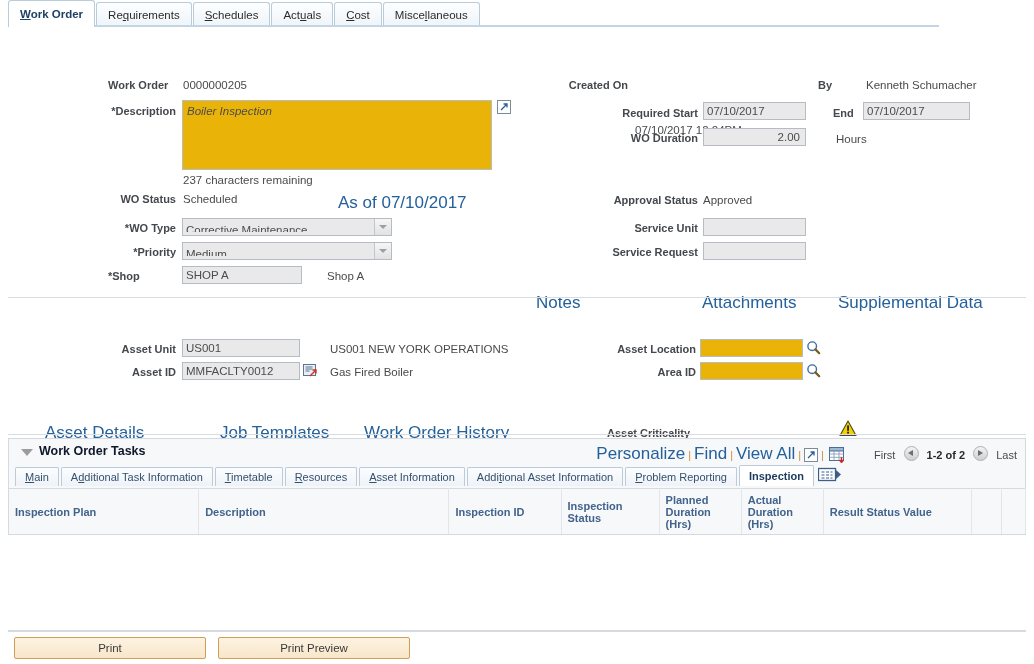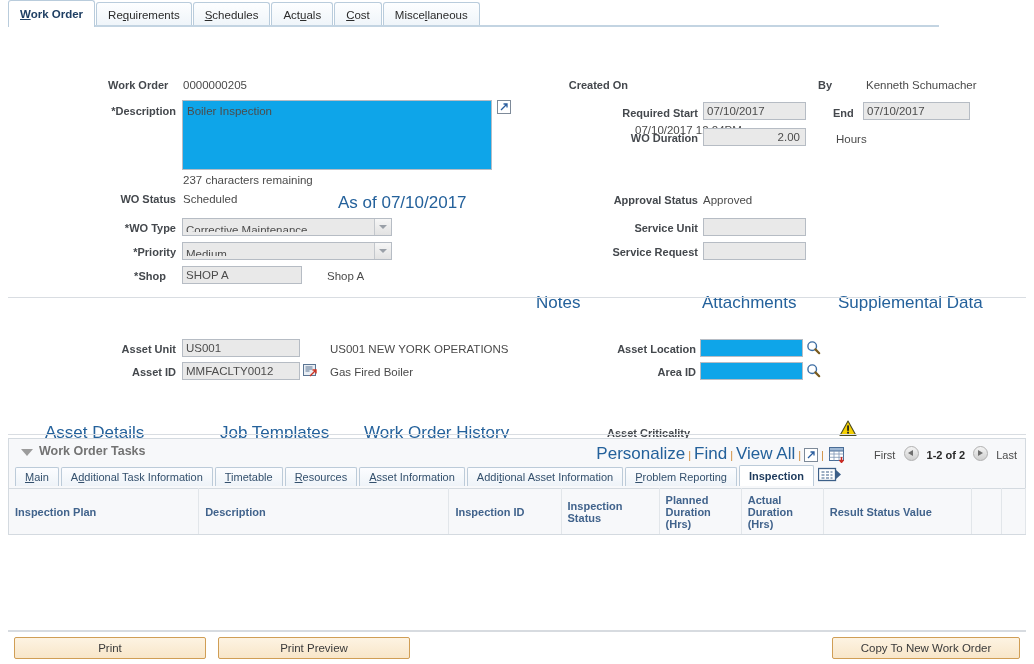--- a/index.html
+++ b/index.html
@@ -73,21 +73,21 @@
     box-sizing: border-box;
     border: 1px solid #b6bcc4;
     background: #e9e9e9;
     color: #4c4c4c;
     font-family: "Liberation Sans", sans-serif;
     font-size: 11.5px;
     padding: 3px 3px;
     height: 18px;
     line-height: 16px;
   }
-  .fld.white { background: #0ea5e9; }
+  .fld.white { background: #eab308; font-style: italic; }
   .fld.num { text-align: right; padding-right: 5px; }
   textarea.fld {
     resize: none;
     padding: 3px 4px;
     line-height: 14px;
     overflow: hidden;
   }
   select.fld {
     -webkit-appearance: none;
     appearance: none;
@@ -148,21 +148,21 @@
   .grid-hdr {
     position: relative;
     height: 26px;
     background: #f7f8fa;
     border: 1px solid #d4dae0;
     border-bottom: none;
   }
   .grid-title {
     position: absolute;
     left: 30px; top: 5px;
-    color: #737373;
+    color: #0f172a;
     font-weight: bold;
     font-size: 12.5px;
   }
   .collapse-tri {
     position: absolute;
     left: 12px; top: 10px;
     width: 0; height: 0;
     border-left: 6px solid transparent;
     border-right: 6px solid transparent;
     border-top: 7px solid #9c9c9c;
@@ -358,21 +358,21 @@
   </span>
 
   <div class="abs lbl" style="left:108px; top:219px; width:68px; text-align:right;">*Priority</div>
   <span class="abs selwrap" style="left:182px; top:215px;">
     <select class="fld" style="width:210px;">
       <option>Medium</option>
     </select>
     <span class="selarrow"></span>
   </span>
 
-  <div class="abs lbl" style="left:116px; top:243px; width:68px; text-align:center;">*Shop</div>
+  <div class="abs lbl" style="left:108px; top:243px; width:68px; text-align:left;">*Shop</div>
   <input class="fld abs" style="left: 182px; top: 239px; width: 120px;" value="SHOP A">
   <div class="abs val" style="left:327px; top:243px;">Shop A</div>
 
   <div class="abs lbl" style="left:556px; top:52px; width:72px; text-align:right;">Created On</div>
   <div class="abs val" style="left:635px; top:52px;margin-top:45px;">07/10/2017 12:24PM</div>
   <div class="abs lbl" style="left:818px; top:52px;">By</div>
   <div class="abs val" style="left:866px; top:52px;">Kenneth Schumacher</div>
 
   <div class="abs lbl" style="left:556px; top:80px; width:142px; text-align:right;">Required Start</div>
   <input class="fld abs" style="left: 703px; top: 75px; width: 103px;" value="07/10/2017">
@@ -509,14 +509,13 @@
       </tr>
     </thead>
     <tbody>
     </tbody>
   </table>
 </div>
 
 <div class="btnbar">
   <button class="pbtn" style="left:14px; top:7px; width:192px;">Print</button>
   <button class="pbtn" style="left:218px; top:7px; width:192px;">Print Preview</button>
-  <button class="pbtn" style="left:832px; top:7px; width:188px;">Copy To New Work Order</button>
 </div>
 
 </body></html>

